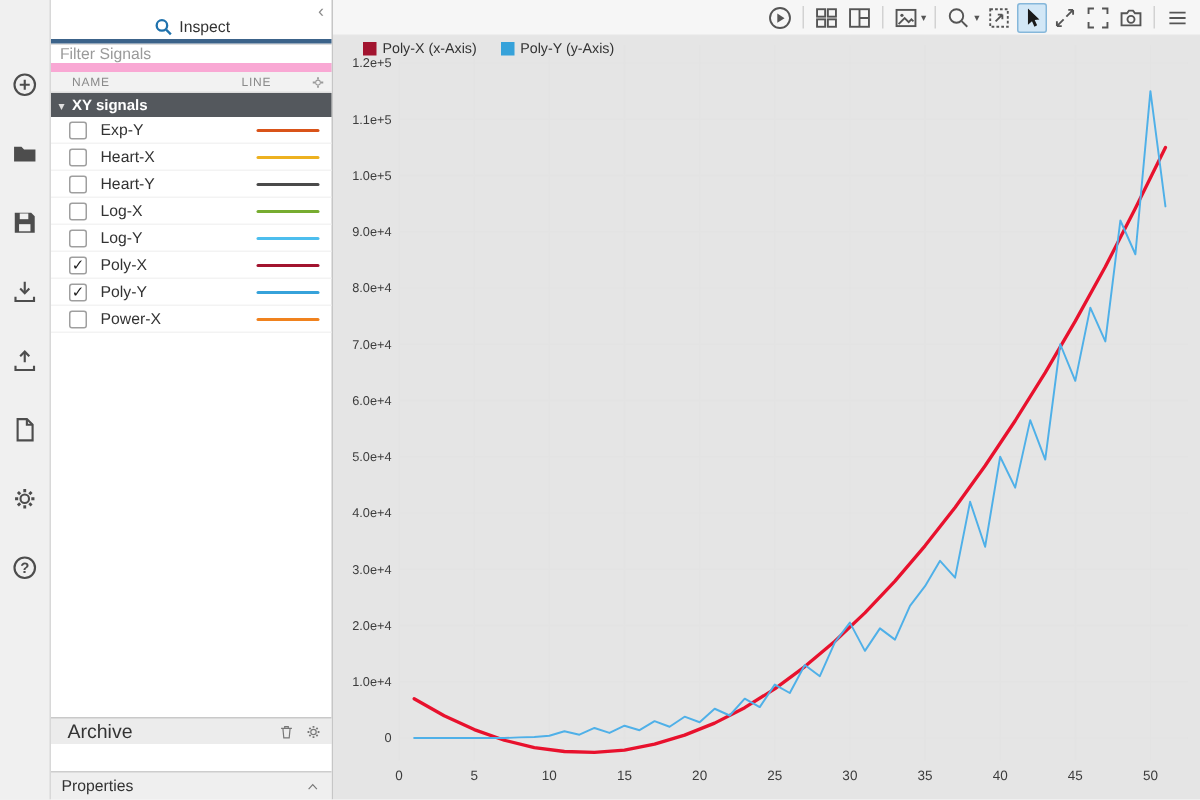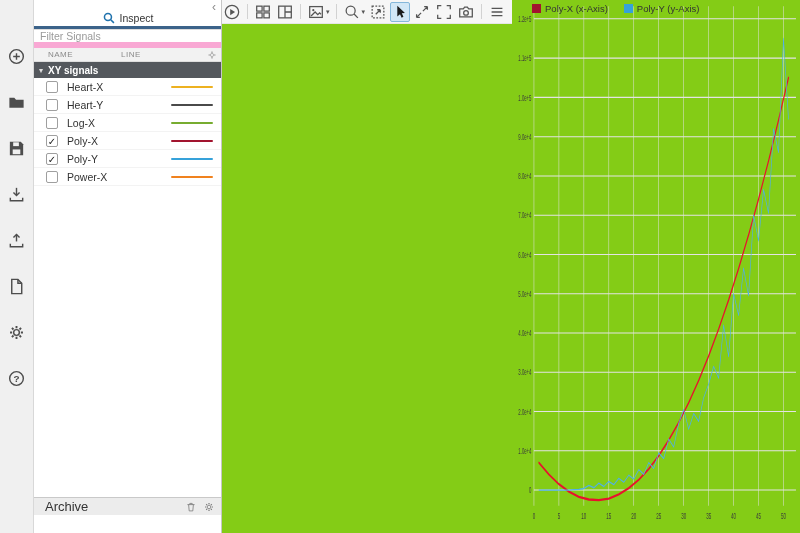--- a/index.html
+++ b/index.html
@@ -16,21 +16,21 @@
   .sidebar { width:188px; border-right:1px solid #c6c6c6; background:#fff; display:flex; flex-direction:column; position:relative; }
   .tabs { height:30px; display:flex; border-bottom:1px solid #dcdcdc; position:relative; flex:0 0 auto; }
   .tab { flex:1; display:flex; align-items:center; justify-content:center; gap:4px; font-size:10.5px; color:#333; cursor:pointer; padding-top:2px;margin-top:8px; }
   .tab.active { border-bottom:3px solid #3c638a; }
   .collapse-btn { position:absolute; right:1px; top:1px; width:12px; color:#8a8a8a; font-size:12px; line-height:12px; text-align:center; cursor:pointer; }
 
   .filter-row { flex:0 0 auto; height:18px; border-bottom:6px solid #f9a8d4; }
   .filter-row input { width:100%; height:100%; border:none; outline:none; padding:0 6px; font-size:10.5px; font-family:inherit; color:#444; }
   .filter-row input::placeholder { color:#9a9a9a; }
 
-  .cols { flex:0 0 auto; height:14px; background:#f2f2f2; border-bottom:1px solid #dedede; display:flex; align-items:center; font-size:8px; letter-spacing:.5px; color:#8a8a8a; padding:0 4px;gap:40px; }
+  .cols { flex:0 0 auto; height:14px; background:#f2f2f2; border-bottom:1px solid #dedede; display:flex; align-items:center; font-size:8px; letter-spacing:.5px; color:#8a8a8a; padding:0 4px; }
   .cols .c-name { flex:1; padding-left:10px; }
   .cols .c-line { width:46px; }
   .cols svg { stroke:#9a9a9a; fill:none; stroke-width:1.4; }
 
   .group-row { flex:0 0 auto; height:16px; background:#54585d; color:#fff; display:flex; align-items:center; gap:5px; padding-left:5px; font-size:10px; font-weight:bold; cursor:pointer; }
   .group-row .tri { font-size:8px; color:#e0e0e0; font-weight:normal; }
 
   .sig-row { flex:0 0 auto; height:18px; display:flex; align-items:center; padding-left:12px; border-bottom:1px solid #f3f3f3; cursor:pointer; }
   .cb { flex:0 0 auto; width:12px; height:12px; border:1px solid #9f9f9f; border-radius:2px; background:#fff; font-size:10px; line-height:11px; text-align:center; color:#1a1a1a; cursor:pointer; }
   .sig-name { flex:1; padding-left:9px; font-size:10.5px; color:#333; }
@@ -39,21 +39,21 @@
   .side-spacer { flex:1 1 auto; }
   .archive-bar { flex:0 0 auto; height:18px; background:#ececec; border-top:1px solid #c9c9c9; display:flex; align-items:center; padding:0 6px; gap:6px; font-size:13px; cursor:pointer; }
   .archive-bar .a-label { flex:1; padding-left:5px; }
   .archive-bar svg { stroke:#777; fill:none; stroke-width:1.3; cursor:pointer; }
   .props-gap { flex:0 0 auto; height:18px; background:#fff; }
   .props-bar { flex:0 0 auto; height:19px; background:#efefef; border-top:1px solid #cdcdcd; display:flex; align-items:center; padding:0 7px; font-size:10.5px; cursor:pointer; }
   .props-bar .p-label { flex:1; }
   .props-bar svg { stroke:#777; fill:none; stroke-width:1.4; }
 
   
-  .main { flex:1; display:flex; background:#84cc16; min-width:0; }
+  .main { flex:1; display:flex; flex-direction:column; background:#e5e5e5; min-width:0; }
   .ptoolbar { flex:0 0 auto; height:24px; background:#f6f6f6; border-bottom:1px solid #e6e6e6; display:flex; align-items:center; justify-content:flex-end; gap:2px; padding-right:5px; }
   .ticon { height:20px; min-width:20px; display:flex; align-items:center; justify-content:center; cursor:pointer; border:1px solid transparent; border-radius:2px; }
   .ticon svg { stroke:#555; fill:none; stroke-width:1.4; }
   .ticon.active { background:#d2e7f6; border:1px solid #85b7da; }
   .tsep { width:1px; height:15px; background:#d2d2d2; margin:0 3px; }
   .caret { font-size:7px; color:#555; margin-left:1px; }
 
   .plot-wrap { flex:1 1 auto; position:relative; min-height:0; }
   .legend { position:absolute; top:3px; left:20px; display:flex; gap:16px; align-items:center; font-size:9.5px; color:#333; z-index:2; }
   .legend .litem { display:flex; align-items:center; cursor:pointer; }
@@ -148,32 +148,42 @@
     </div>
 
     <div class="group-row">
       <span class="tri">▾</span>
       <span>XY signals</span>
     </div>
 
     <div id="sig-rows">
         <div class="sig-row">
           <span class="cb"></span>
+          <span class="sig-name">Exp-Y</span>
+          <span class="sig-line" style="background: rgb(217, 83, 25);"></span>
+        </div>
+        <div class="sig-row">
+          <span class="cb"></span>
           <span class="sig-name">Heart-X</span>
           <span class="sig-line" style="background: rgb(237, 177, 32);"></span>
         </div>
         <div class="sig-row">
           <span class="cb"></span>
           <span class="sig-name">Heart-Y</span>
           <span class="sig-line" style="background: rgb(74, 74, 74);"></span>
         </div>
         <div class="sig-row">
           <span class="cb"></span>
           <span class="sig-name">Log-X</span>
           <span class="sig-line" style="background: rgb(119, 172, 48);"></span>
+        </div>
+        <div class="sig-row">
+          <span class="cb"></span>
+          <span class="sig-name">Log-Y</span>
+          <span class="sig-line" style="background: rgb(77, 190, 238);"></span>
         </div>
         <div class="sig-row">
           <span class="cb">✓</span>
           <span class="sig-name">Poly-X</span>
           <span class="sig-line" style="background: rgb(162, 20, 47);"></span>
         </div>
         <div class="sig-row">
           <span class="cb">✓</span>
           <span class="sig-name">Poly-Y</span>
           <span class="sig-line" style="background: rgb(54, 162, 218);"></span>
@@ -193,20 +203,26 @@
           <path d="M4 6h12M8 6V4h4v2M6 6l1 10.5h6L14 6"></path>
         </svg>
       <svg width="12" height="12" viewBox="0 0 20 20">
           <circle cx="10" cy="10" r="3"></circle>
           <g stroke-width="2">
             <path d="M10 3.4v2M10 14.6v2M3.4 10h2M14.6 10h2M5.4 5.4l1.4 1.4M13.2 13.2l1.4 1.4M14.6 5.4l-1.4 1.4M6.8 13.2l-1.4 1.4"></path>
           </g>
         </svg>
     </div>
     <div class="props-gap"></div>
+    <div class="props-bar">
+      <span class="p-label">Properties</span>
+      <svg width="11" height="11" viewBox="0 0 20 20">
+          <path d="M5 13l5-5.5 5 5.5"></path>
+        </svg>
+    </div>
   </div>
 
   <div class="main">
     <div class="ptoolbar">
       <div class="ticon">
         <svg width="18" height="18" viewBox="0 0 20 20">
             <circle cx="10" cy="10" r="7.4"></circle>
             <path d="M8 6.6v7l5.4-3.5z" fill="#555" stroke="none"></path>
           </svg>
       </div>

